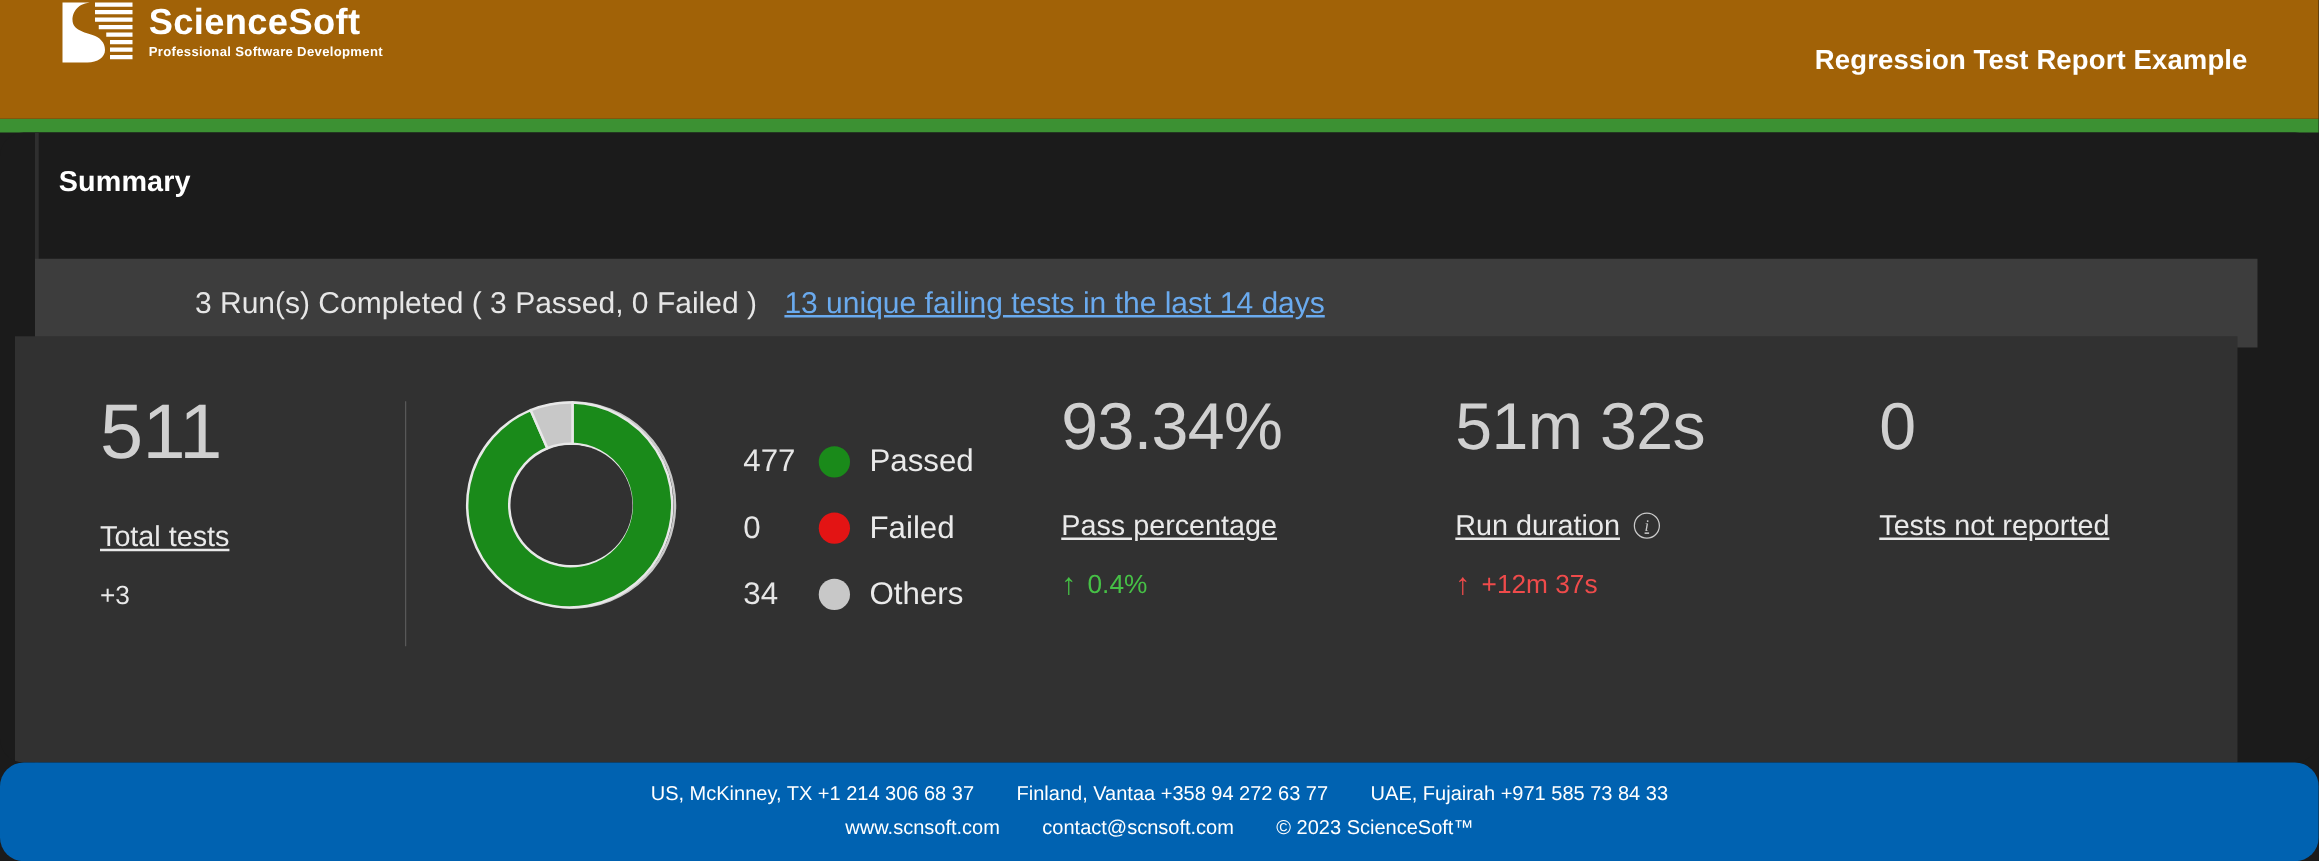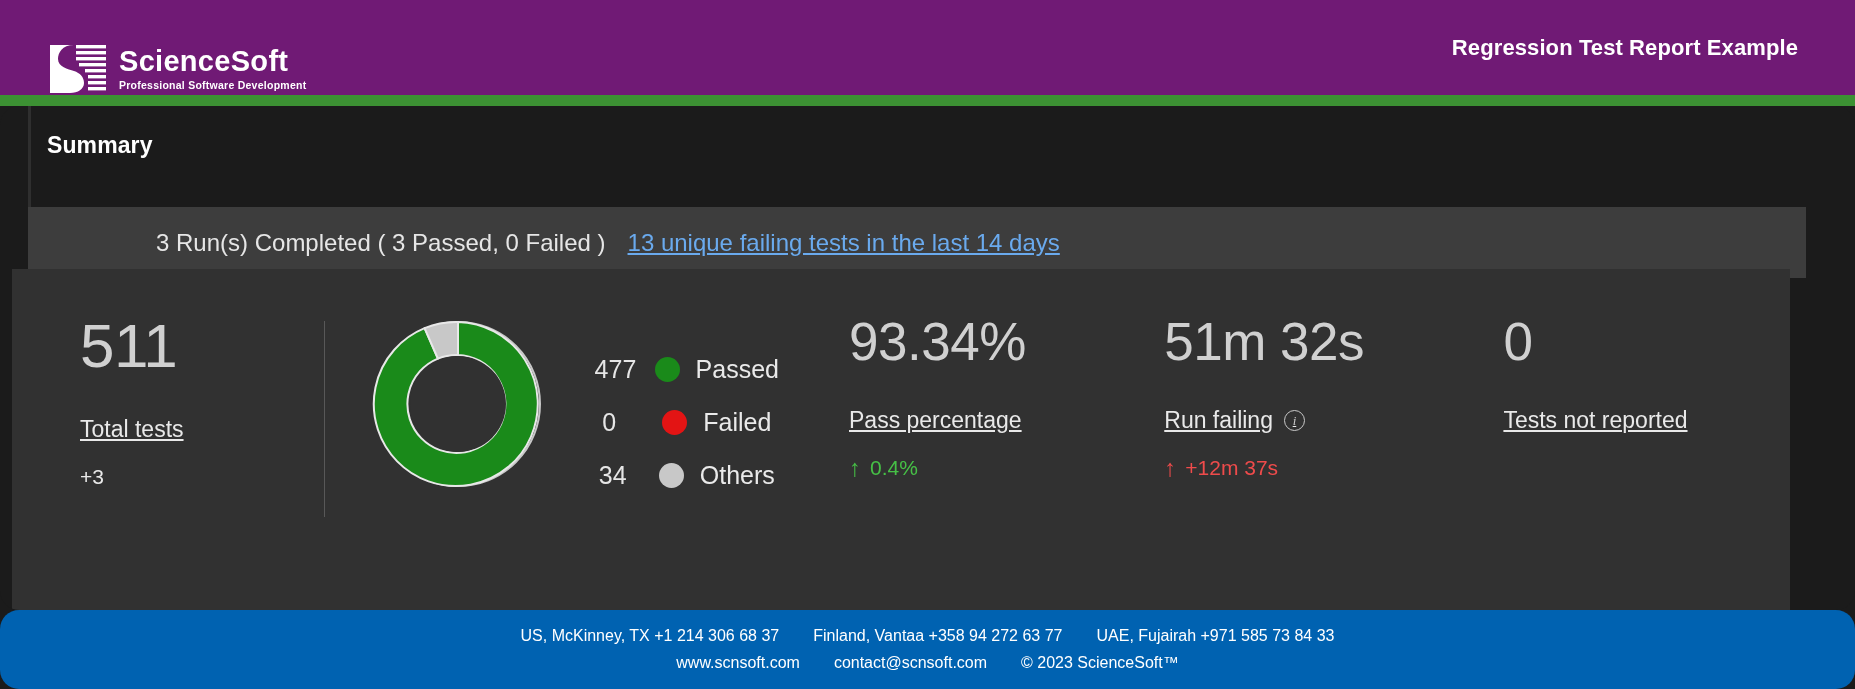--- a/index.html
+++ b/index.html
@@ -11,24 +11,24 @@
     width: 1855px;
     height: 689px;
     font-family: "Liberation Sans", sans-serif;
     overflow: hidden;
     position: relative;
   }
 
   
   .header {
     height: 95px;
-    background: #701a75;
+    background: #a16207;
     position: relative;
     display: flex;
-    align-items: flex-end;
+    align-items: flex-start;
     box-sizing: border-box;
   }
   .logo-wrap {
     display: flex;
     align-items: center;
     margin-left: 48px;
   }
   .logo-mark {
     width: 60px;
     height: 52px;
@@ -212,21 +212,20 @@
 
   .legend {
     margin-left: 48px;
     margin-top: 28px;
     flex: 0 0 auto;
   }
   .legend-row {
     display: flex;
     align-items: center;
     height: 53px;
-    justify-content: center;
   }
   .legend-count {
     width: 60px;
     color: #e6e6e6;
     font-size: 25px;
     text-align: left;
   }
   .legend-dot {
     width: 25px;
     height: 25px;
@@ -379,21 +378,21 @@
         <div class="metric-label">Pass percentage</div>
         <div class="metric-delta delta-up-green">
           <span class="arrow">↑</span>
           <span>0.4%</span>
         </div>
       </div>
 
       <div class="metric m-dur">
         <div class="metric-value">51m 32s</div>
         <div class="metric-label">
-          <span>Run failing</span>
+          <span>Run duration</span>
           <span class="info-icon">i</span>
         </div>
         <div class="metric-delta delta-up-red">
           <span class="arrow">↑</span>
           <span>+12m 37s</span>
         </div>
       </div>
 
       <div class="metric m-notrep">
         <div class="metric-value">0</div>

